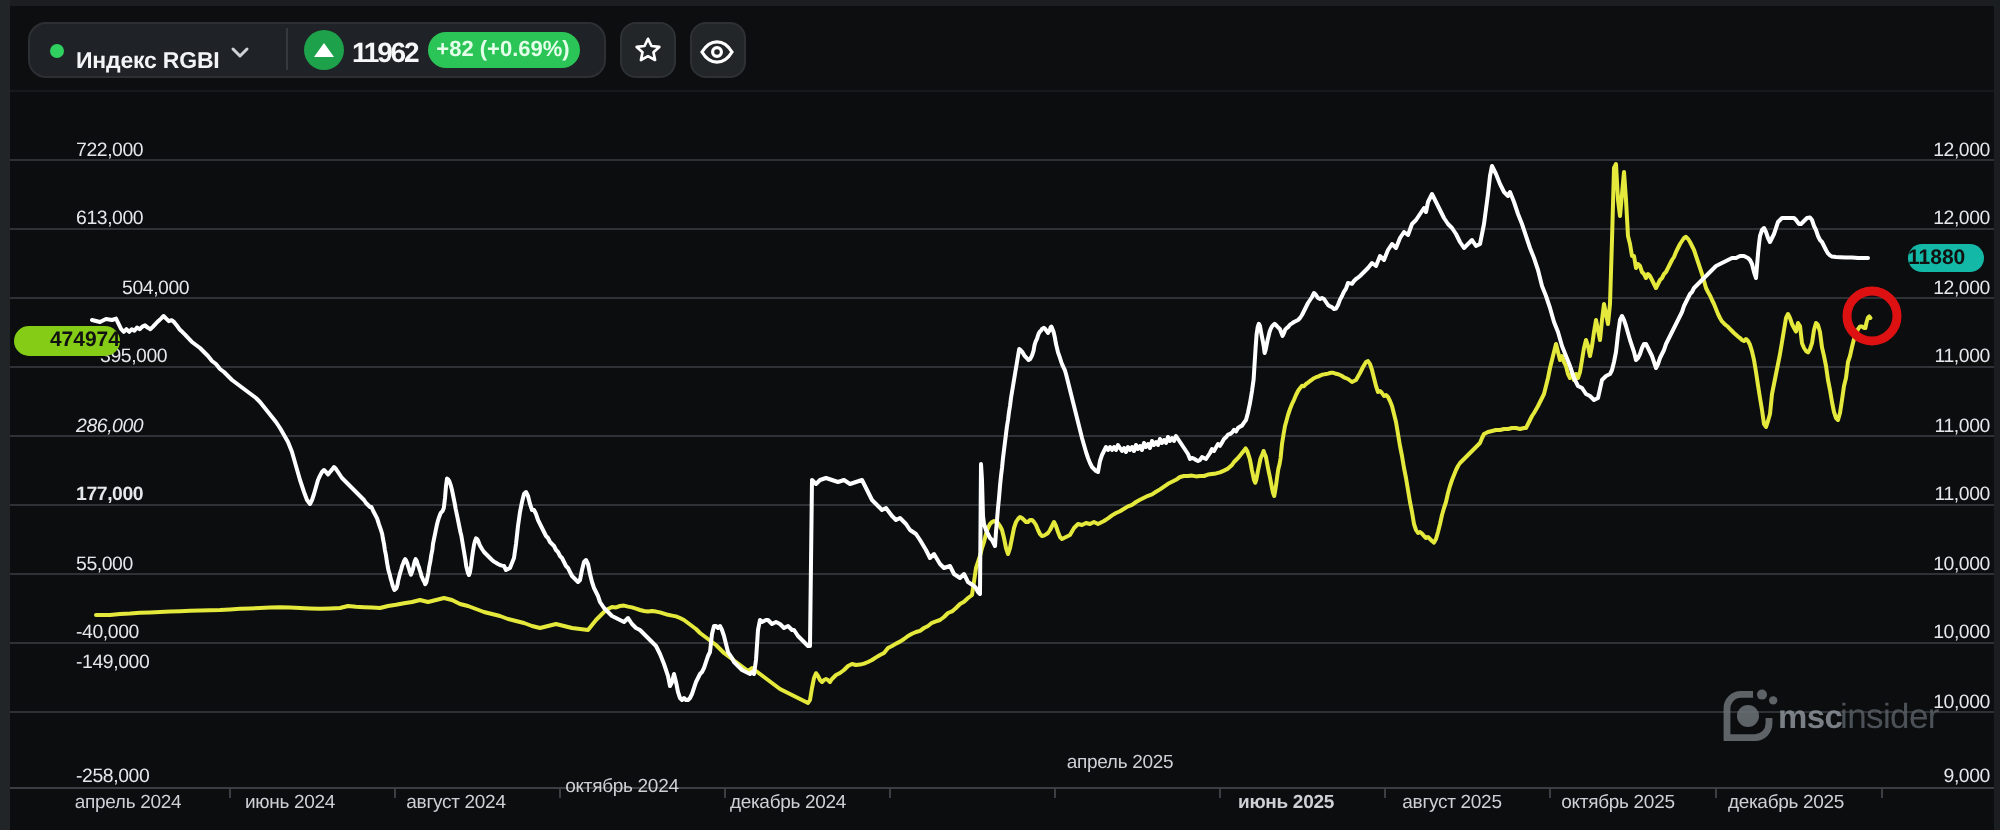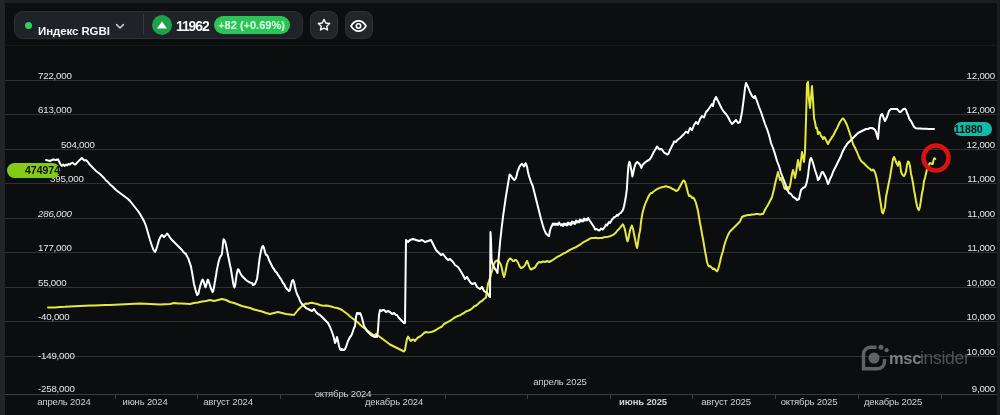--- a/index.html
+++ b/index.html
@@ -87,44 +87,44 @@
   <polyline fill="none" stroke="#ffffff" stroke-width="2" stroke-linejoin="round" stroke-linecap="round" points="46,160 50,161 53,159.5 56,160 58,159.3 60.6,164.6 61.9,165.9 63.2,164.6 64.6,165.9 65.9,164.6 67.2,165.4 68.5,163.8 69.9,164.6 71.2,163.3 72.5,162.7 73.8,163.8 75.2,164.6 76.5,163.3 77.8,161.9 79.1,160.6 80.5,159.3 81.8,158 83.1,159.3 84.4,160.6 85.8,160.1 87.1,161.1 88.4,162.7 89.7,164.6 91.1,165.9 92.4,167.2 93.7,168.6 95,169.9 96,171 98,172.5 100,174 102,176 104,178 106,180.5 108,182 110,184.5 112,186 114,188 116,190 118,191.5 120,193 122,194.5 124,196 126,197.5 128,199 130,201 132,203.5 134,206 136,208.5 138,211 140,214 142,217.5 144,221 146,226 148,233 150,240 152,246 153.5,250 155,252 156,250 157,247 158,243.5 159,240 160,237.8 161,236 162,235 163,236 164,237.2 165,236 166,234.8 167,233.5 168,234.5 169,236 170,237.5 171,239 172,240 173,241 174,242 175,243 176,244 177,245 178,246 179,247 180,248 181,249 182,250 183,251.5 184,252.5 185,253.5 185.7,253.5 186.6,255.5 187.6,257.4 188.6,259.3 189.5,262.2 190.5,265.1 191.1,267 191.4,269 192,271.9 192.4,274.8 193,277.7 193.4,280.6 193.9,283.5 194.3,285.4 194.9,287.3 195.3,289.2 195.9,291.1 196.3,292.7 196.8,294.1 197.2,295 198.2,294.1 198.8,292.1 199.1,290.2 199.7,287.9 200.1,286.3 200.7,284.4 201.1,282.9 201.7,281.5 202,280.5 202.6,279.6 203,280.1 203.6,281.5 204,282.9 204.5,284.4 204.9,285.9 205.5,287.3 205.9,286.3 206.5,284.4 206.9,282.5 207.4,280.5 207.8,279.6 208.4,280.5 208.8,282.1 209.4,283.4 209.8,284.8 210.3,286.3 210.7,287.9 211.3,289.2 211.7,290.2 212.3,291.3 212.6,292.1 213.2,291.1 213.6,289.2 214.2,286.3 214.6,283.4 215.2,280.5 215.6,277.7 216.2,274.8 216.5,271.9 217.1,269 217.5,267.1 218.1,264.1 218.5,262.2 219,260.3 219.4,259 220,257.4 220.4,256.4 221,255.8 221.3,255.5 221.9,254 222.5,249 223,243 223.5,239.3 224,239.6 224.5,240.3 224.9,241.3 225.4,242.7 225.9,244.6 226.4,247 226.9,249.5 227.4,251.9 227.8,254.3 228.3,256.7 228.8,259.1 229.3,261.5 229.8,264 230.2,266 230.7,268 231.2,271 231.7,274 232.2,277 232.7,280 233.1,283 233.6,285 234,286.5 234.5,287.5 235,286 235.5,283 236,279 236.5,275.5 237,272.5 237.5,270.5 238,269.2 238.5,269.5 239,270.2 239.9,272.6 241,274.5 242,276 243,277 244,278 245,279 246,280 247,280.8 248,281.4 249,282 250,282.5 251,282.8 252,283 253,285 255,284 257,279 258,272 259,263 260,256 261,251 262,247 263,246 264,248 265,252 266,255 267,255 268,257 269,260 270,262 271,264 272,266 273,268 274,269 275,271 276,272 277,273 278,275 279,276 280,278 281,279 282,281 283,283 284,284 285,286 286,288 287,289 288,290 289,291 290,290 291,285 292,281 293,280 294,282 295,287 296,291 297,294 298,296 299,298 300,301 302,304 304,306 306,308 308,309 310,310 312,311 314,309 316,312 318,314 320,315 322,317 324,319 326,321 328,323 330,327 332,332 334,338 335,343 336,341 337,337 338,341 339,346 340,349 341,350 342,349 343,350 344,350 345,349 346,347 347,344 348,341 349,339 350,337 351,336 352,334 353,331 354,328 355,326 356,317 357,313 358,313 359,314 360,313 361,315 362,318 363,322 364,326 366,329 367,331 369,333 371,335 373,336 375,337 376,336 377,337 378,330 379,315 380,310 381,311 383,310 384,310 386,312 388,311 390,312 392,314 394,313 396,315 397,315 399,318 400,319 402,321 404,323 405,323 406,240 408,242 410,240 413,239 416,240 419,241 422,240 425,242 428,241 431,240 434,246 436,250 439,253 441,255 443,254 446,258 448,260 450,259 453,262 455,265 458,267 460,270 463,275 465,279 467,277 470,282 472,284 475,283 477,287 480,289 482,287 484,291 487,293 488,294 489,296 490,297 490.5,232 491,240 491.5,258 492,262 493,265 494,267 495,269 496,270 497,272 497.5,273 498,266 498.5,260 499,254 499.5,249 500,243 500.5,238 501,234 501.5,229 502,225 502.5,221 503,217 503.5,213 504,210 504.5,206 505,203 505.5,199 506,196 506.5,193 507,190 507.5,187 508,184 508.5,181 509,178 509.6,174.5 510.5,175.3 511.3,176.2 512.2,177.8 513.4,179.1 514.3,180 515.1,179.5 516,177.8 516.8,175.3 517.2,172.8 517.7,171.1 518.1,170.2 518.5,169.4 518.9,168.1 519.3,166.9 519.8,166 520.2,165.6 520.6,165.2 521,164.5 521.5,164.2 521.9,163.9 522.3,164.2 522.7,164.5 523.1,165.2 523.4,165.6 523.7,166 524,166.5 524.2,166 524.6,165.6 524.8,165 525.1,164.5 525.2,163.9 525.5,163.5 525.7,163.3 525.9,163.7 526.1,164.2 526.5,165.2 526.8,166 527.1,167.3 527.4,168.6 527.6,169.8 527.9,171.5 528.2,172.8 528.5,174 528.8,175.3 529,176.2 529.3,177 529.6,177.8 529.9,178.7 530.3,179.9 530.7,181.2 531.2,182.5 531.6,183.3 532,184.2 532.4,185 533,187 534,191 535,195 536,199 537,203 538,207 539,211 540,215 541,219 542,222.5 543,226 544,229 545,231.5 546,233.5 547,234.5 548,235.5 549,236 550,230.5 551,227.5 552,225.5 553,223.5 554,225 555,223.5 556,225 557,223.5 558,225 559,222.5 560,224 561,225.5 562,224 563,226 564,223.5 565,225 566,223.5 567,225.5 568,222.5 569,224.5 570,223 571,225 572,221.5 573,223.5 574,222 575,224 576,220.5 577,222.5 578,221 579,222.5 580,219.5 581,221.5 582,220 583,221.5 584,218.5 585,220.5 586,219 587,220.5 588,218 589,219.5 590,221 591,222.5 592,224 593,225.5 594,227 595,229.5 596,229 597,229.3 598,230 599,230.5 600,230 601,228.5 602,229 603,229.5 604,228 605,226.5 606,224.5 607,225.5 608,223.7 609,222 610,222.9 611,221.3 612,219.5 613,218.6 614,217.3 615,217 616,216.3 617,214.9 618,215.7 619,214 620,213.3 621,212.8 622,211.3 623,210 624,206.2 625,201.5 626,195.5 626.8,189.8 627.3,181.8 627.8,173.9 628.3,167.2 628.9,163.3 629.4,161.9 630,163 630.5,165.9 631,168.5 631.5,171 632,174 632.3,176.5 632.8,175 633.3,172.5 633.8,170 634.3,168 634.8,165.9 635.4,164.3 636,163.2 636.7,162.5 637.3,161.9 638,162.5 638.7,163.3 639.4,164 640,164.6 640.7,166.5 641.3,168 642,166.5 642.6,164.8 643.2,164.2 644,163.6 645,162.3 646,161.7 647,161 648,160.5 649,160 650,159 651,157.5 652,155.5 653,153.5 654,151.5 655,150 656,148.5 657,146.5 658,147.5 659,149 660,149.5 661,149 662,149.5 663,151 664,152.5 665,153.2 666,153.6 667,154.5 668,154.3 669,152.5 670,149.8 671,148 672,145.8 673,144.3 674,141.5 675,141.7 676,141.9 677,140.5 678,139.5 679,138.8 680,138 682,136 684,134 686,131.5 688,133 690,128 692,130 694,125 696,122 698,124 700,119 702,116 704,117.5 706,112 708,110 710,107 712,104 713,106 714,101 716,97 718,101 720,105 722,109 724,112 726,114 728,117 730,121 732,124 734,122 736,120 738,123 740,122 742,112 744,97 745,88 746,83 748,87 750,92 752,96 754,98 755,96 757,101 759,107 761,112 763,118 765,124 767,129 769,135 771,143 773,148 775,154 777,161 779,166 781,173 783,178 785,183 787,189 789,193 791,194 793,197 795,198 797,200 799,199 801,190 803,188 805,187 806,185 807,181 808,176 809,167 810,160 811,158 812,160 813,163 815,170 817,176 818,180 819,179 820,177 821,174 822,172 823,172 824,174 825,176 826,178 827,181 828,184 829,182 830,179 831,177 832,175 833,172 834,170 835,168 836,166 837,164 838,162 839,160 840,158 841,156 842,153 843,151 844,149 845,147 846,146 847,144 848,143 849,142 850,141 852,139 855,136 858,133 860,132 862,131 864,130 866,129 868,129 870,128 872,128 874,129 875,130 876,132 877,136 878,139 878.5,133 879,127 879.5,122 880,118 881,115 882,114 883,116 884,119 885,121 886,119 887,117 888,114 889,111 890,110 891,109 893,109 895,109 897,109 898,110 899.5,112 900.5,112 901.5,111 902.5,110 903.5,109 905,108.7 906,110 907,113 908,115 909,118 910,120 911,121 912,123 913,125 914,126.7 915,127.7 916,128.3 918,128.5 920,128.6 923,128.8 926,128.8 929,129 932,129 934,129"></polyline>
 
   <circle cx="936" cy="158" r="12.5" fill="none" stroke="#dd1111" stroke-width="4.5"></circle>
 </svg>
 
 <div class="abs ylab" style="left:7px;top:69.7px;">722,000</div>
 <div class="abs ylab" style="left:7px;top:104.2px;">613,000</div>
 <div class="abs ylab" style="left:7px;top:138.7px;padding-left:23px;">504,000</div>
 <div class="abs ylab" style="left:19px;top:173.2px;">395,000</div>
 <div class="abs ylab" style="left:7px;top:207.7px;font-style:italic;">286,000</div>
-<div class="abs ylab" style="left:7px;top:242.2px;">177,000</div>
+<div class="abs ylab" style="left:7px;top:242.2px;font-weight:bold;">177,000</div>
 <div class="abs ylab" style="left:7px;top:276.7px;">55,000</div>
 <div class="abs ylab" style="left:7px;top:311.2px;">-40,000</div>
-<div class="abs ylab" style="left:7px;top:350px;">-149,000</div>
+<div class="abs ylab" style="left:7px;top:326px;">-149,000</div>
 <div class="abs ylab" style="left:7px;top:382.5px;">-258,000</div>
 
 <div class="abs ylab" style="right:5px;top:69.7px;">12,000</div>
 <div class="abs ylab" style="right:5px;top:104.2px;">12,000</div>
 <div class="abs ylab" style="right:5px;top:138.7px;">12,000</div>
 <div class="abs ylab" style="right:5px;top:173.2px;">11,000</div>
 <div class="abs ylab" style="right:5px;top:207.7px;">11,000</div>
 <div class="abs ylab" style="right:5px;top:242.2px;">11,000</div>
 <div class="abs ylab" style="right:5px;top:276.7px;">10,000</div>
 <div class="abs ylab" style="right:5px;top:311.2px;">10,000</div>
 <div class="abs ylab" style="right:5px;top:345.7px;">10,000</div>
 <div class="abs ylab" style="right:5px;top:382.5px;">9,000</div>
 
 <div class="abs" style="left:7px;top:151px;width:53px;height:15px;background:#84cc16;border-radius:7.5px;color:#111;font-size:10.5px;font-weight:bold;text-align:right;line-height:15px;margin-top:12px;">474974</div>
 
 <div class="abs" style="left:954px;top:122px;width:38px;height:14px;background:#14b8a6;border-radius:7px;color:#111;font-size:10.5px;font-weight:bold;text-align:left;line-height:14px;">11880</div>
 
 <div class="abs xlab" style="left:64px;top:396px;transform:translateX(-50%);">апрель 2024</div>
 <div class="abs xlab" style="left:145px;top:396px;transform:translateX(-50%);">июнь 2024</div>
 <div class="abs xlab" style="left:228px;top:396px;transform:translateX(-50%);">август 2024</div>
-<div class="abs xlab" style="left:311px;top:388px;transform:translateX(-50%);margin-left:32px;">октябрь 2024</div>
+<div class="abs xlab" style="left:311px;top:388px;transform:translateX(-50%);">октябрь 2024</div>
 <div class="abs xlab" style="left:394px;top:396px;transform:translateX(-50%);">декабрь 2024</div>
 <div class="abs xlab" style="left:477px;top:396px;transform:translateX(-50%);margin-top:47px;">февраль 2025</div>
 <div class="abs xlab" style="left:560px;top:376px;transform:translateX(-50%);">апрель 2025</div>
 <div class="abs xlab" style="left:643px;top:396px;transform:translateX(-50%);font-weight:bold;">июнь 2025</div>
 <div class="abs xlab" style="left:726px;top:396px;transform:translateX(-50%);">август 2025</div>
 <div class="abs xlab" style="left:809px;top:396px;transform:translateX(-50%);">октябрь 2025</div>
 <div class="abs xlab" style="left:893px;top:396px;transform:translateX(-50%);">декабрь 2025</div>
 
 </body></html>

